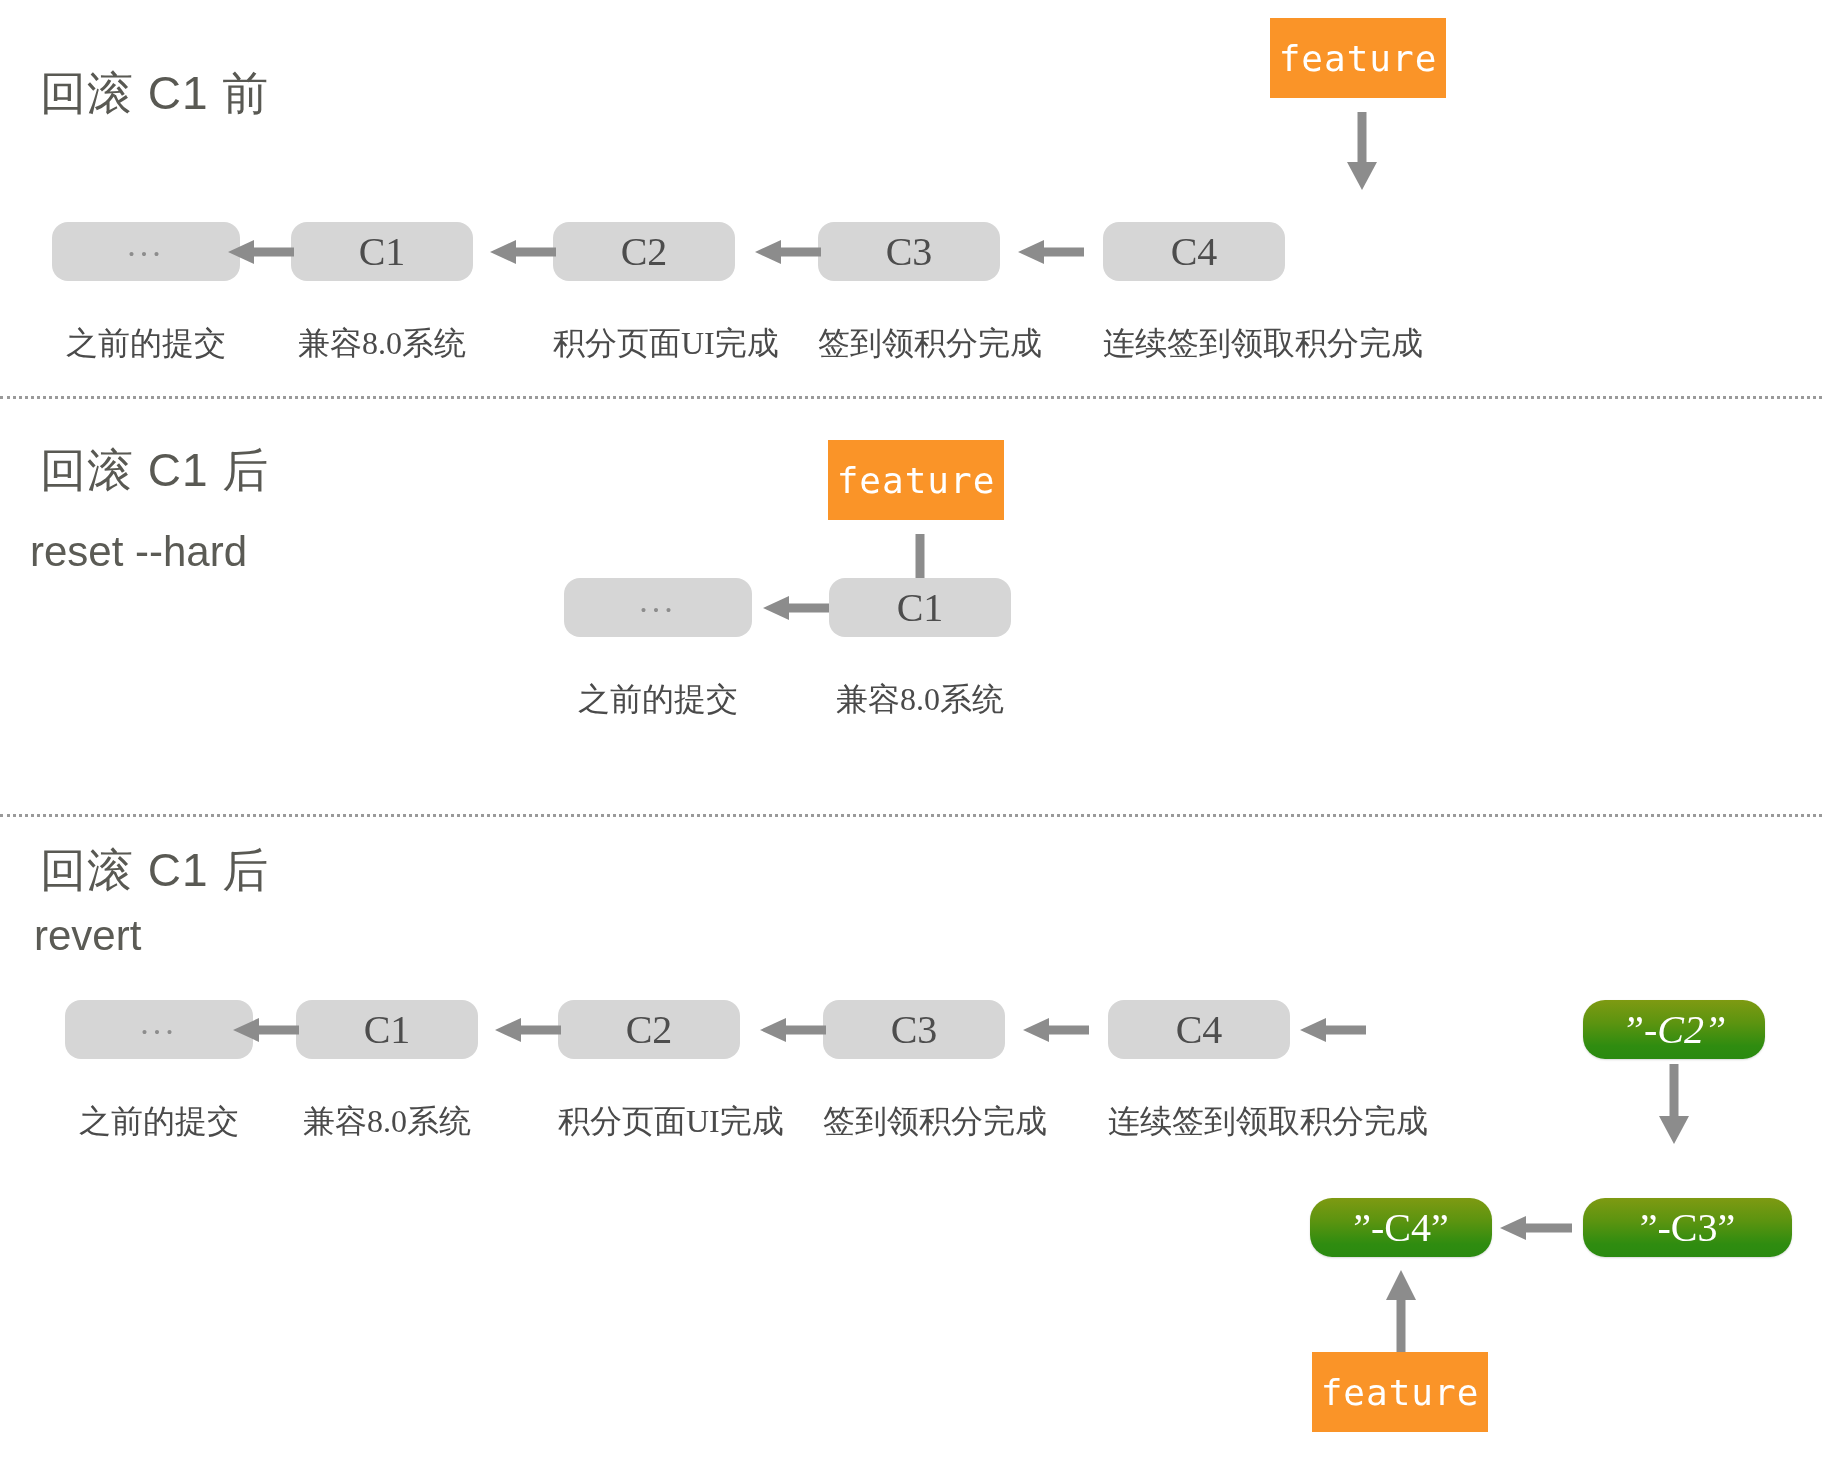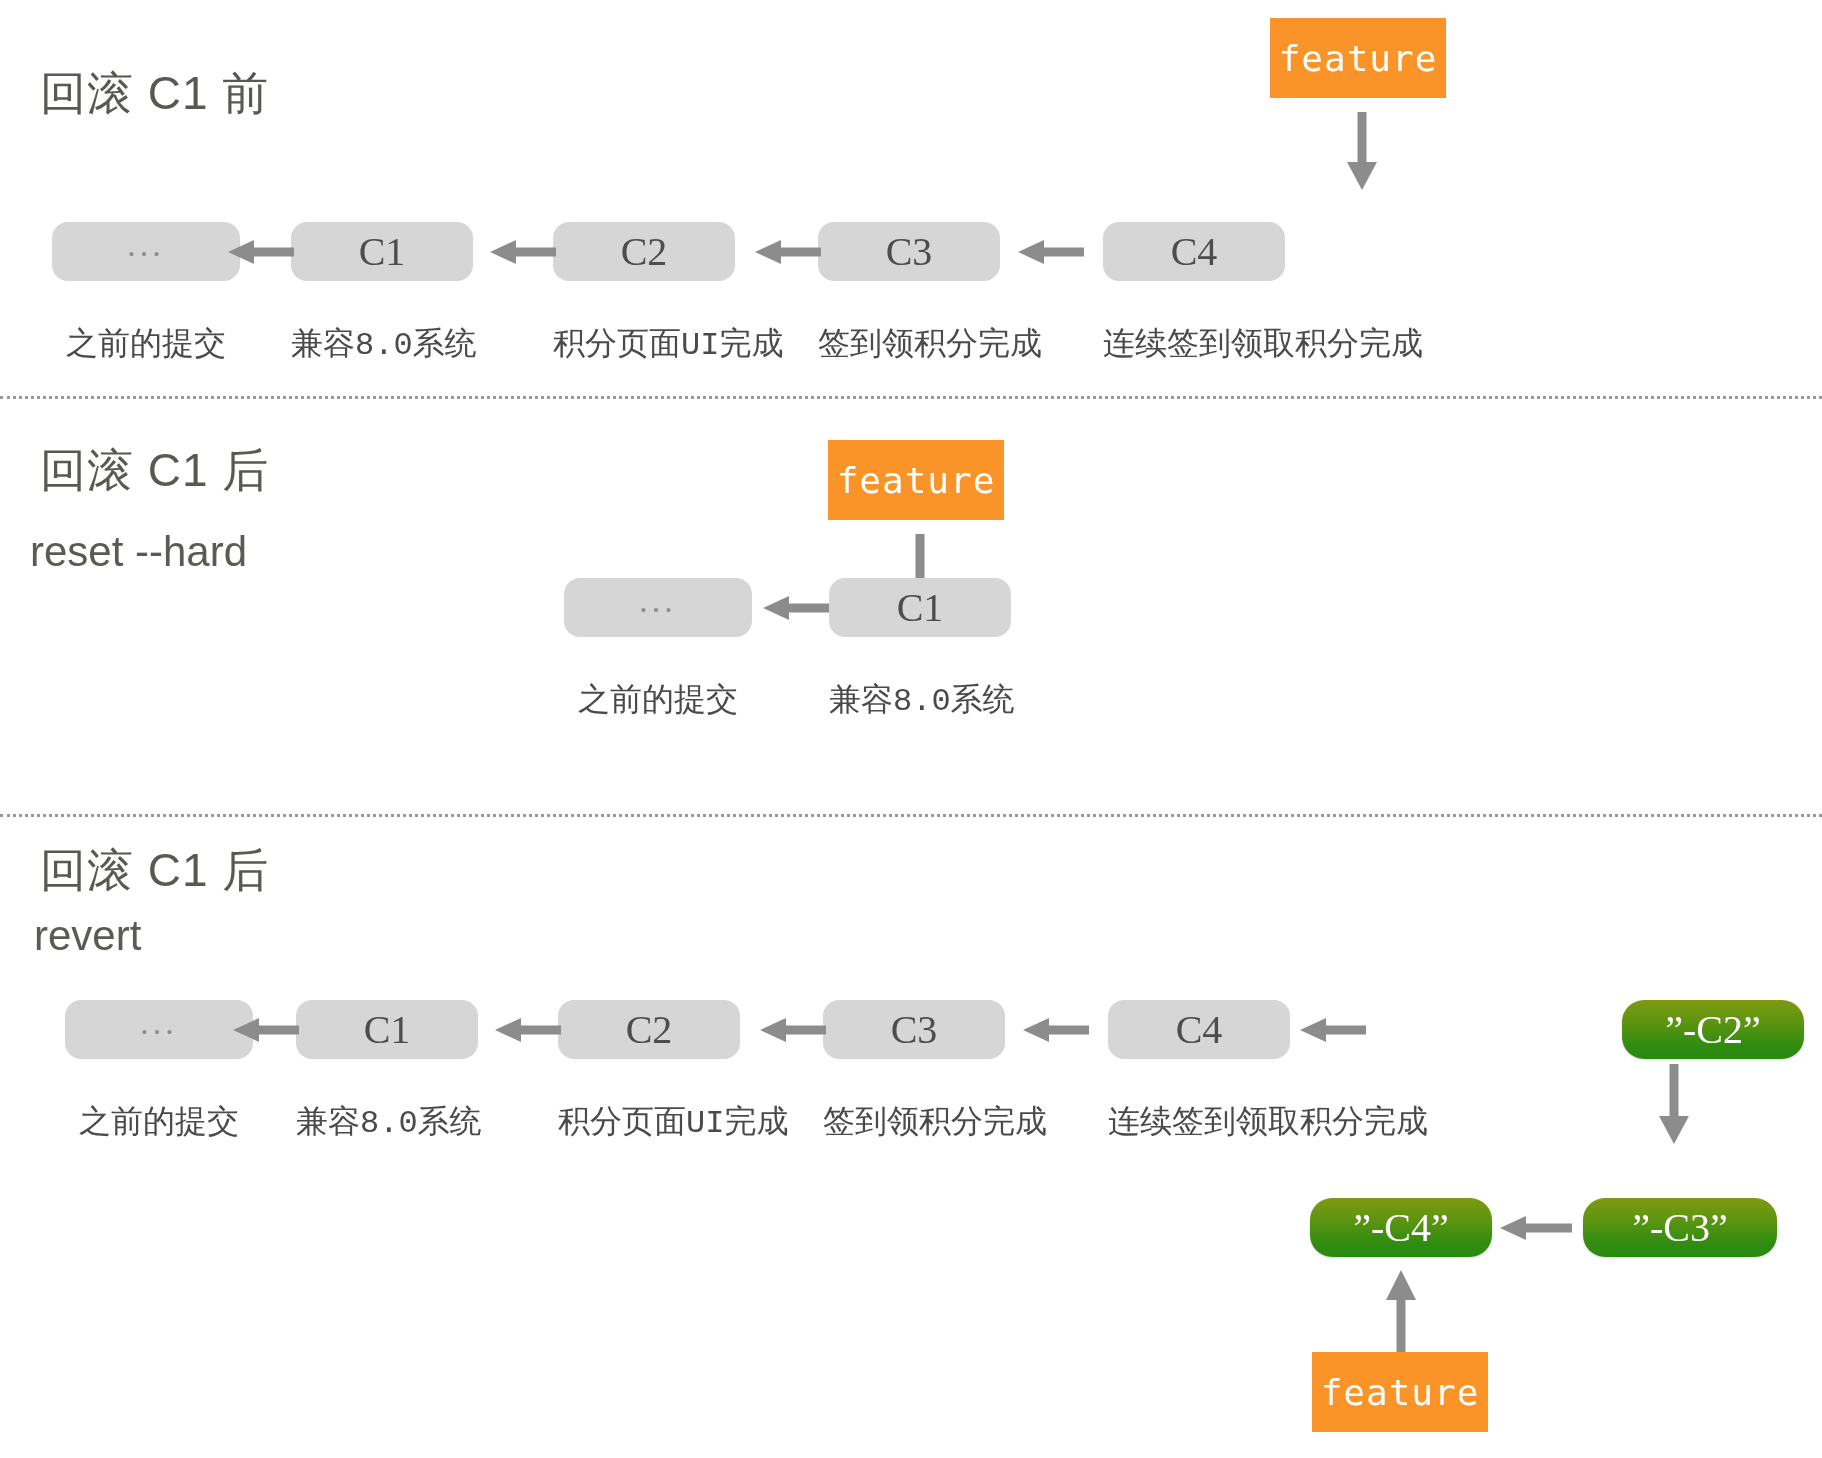--- a/index.html
+++ b/index.html
@@ -67,21 +67,21 @@
     font-family:"DejaVu Sans Mono","Liberation Mono",monospace;
     font-size:36px;
     display:flex;align-items:center;justify-content:center;
     letter-spacing:1px;
     box-sizing:border-box;
   }
 
   
   .caption{
     position:absolute;
-    font-family:Liberation Mono, monospace;
+    font-family:Liberation Serif, serif;
     font-size:32px;
     color:#4a4a4a;
     white-space:nowrap;
     text-align:center;
   }
 
   
   .arrow{position:absolute;}
   .arrow svg{display:block;overflow:visible;}
 </style>
@@ -208,37 +208,37 @@
         <polygon points="0,12 26,0 26,24" fill="#8c8c8c"></polygon>
       </svg>
     </div>
     <div class="arrow" style="left:1300px;top:1018px;">
       <svg width="70" height="24" viewBox="0 0 70 24">
         <line x1="66" y1="12" x2="24" y2="12" stroke="#8c8c8c" stroke-width="9"></line>
         <polygon points="0,12 26,0 26,24" fill="#8c8c8c"></polygon>
       </svg>
     </div>
 
-    <div class="node green" style="left:1622px;top:1000px;width:182px;">”-C2”</div>
+    <div class="node green" style="left:1583px;top:1000px;width:182px;font-style:italic;">”-C2”</div>
 
     <div class="arrow" style="left:1657px;top:1064px;">
       <svg width="34" height="82" viewBox="0 0 34 82">
         <line x1="17" y1="0" x2="17" y2="58" stroke="#8c8c8c" stroke-width="9"></line>
         <polygon points="17,80 2,52 32,52" fill="#8c8c8c"></polygon>
       </svg>
     </div>
 
     <div class="caption" style="left:65px;top:1100px;width:188px;">之前的提交</div>
     <div class="caption" style="left:296px;top:1100px;width:182px;">兼容8.0系统</div>
     <div class="caption" style="left:558px;top:1100px;width:182px;">积分页面UI完成</div>
     <div class="caption" style="left:823px;top:1100px;width:182px;">签到领积分完成</div>
     <div class="caption" style="left:1108px;top:1100px;width:182px;">连续签到领取积分完成</div>
 
     <div class="node green" style="left:1310px;top:1198px;width:182px;">”-C4”</div>
-    <div class="node green" style="left:1583px;top:1198px;width:194px;">”-C3”</div>
+    <div class="node green" style="left:1583px;top:1198px;width:209px;">”-C3”</div>
 
     <div class="arrow" style="left:1500px;top:1216px;">
       <svg width="76" height="24" viewBox="0 0 76 24">
         <line x1="72" y1="12" x2="24" y2="12" stroke="#8c8c8c" stroke-width="9"></line>
         <polygon points="0,12 26,0 26,24" fill="#8c8c8c"></polygon>
       </svg>
     </div>
 
     <div class="arrow" style="left:1384px;top:1268px;">
       <svg width="34" height="84" viewBox="0 0 34 84">

